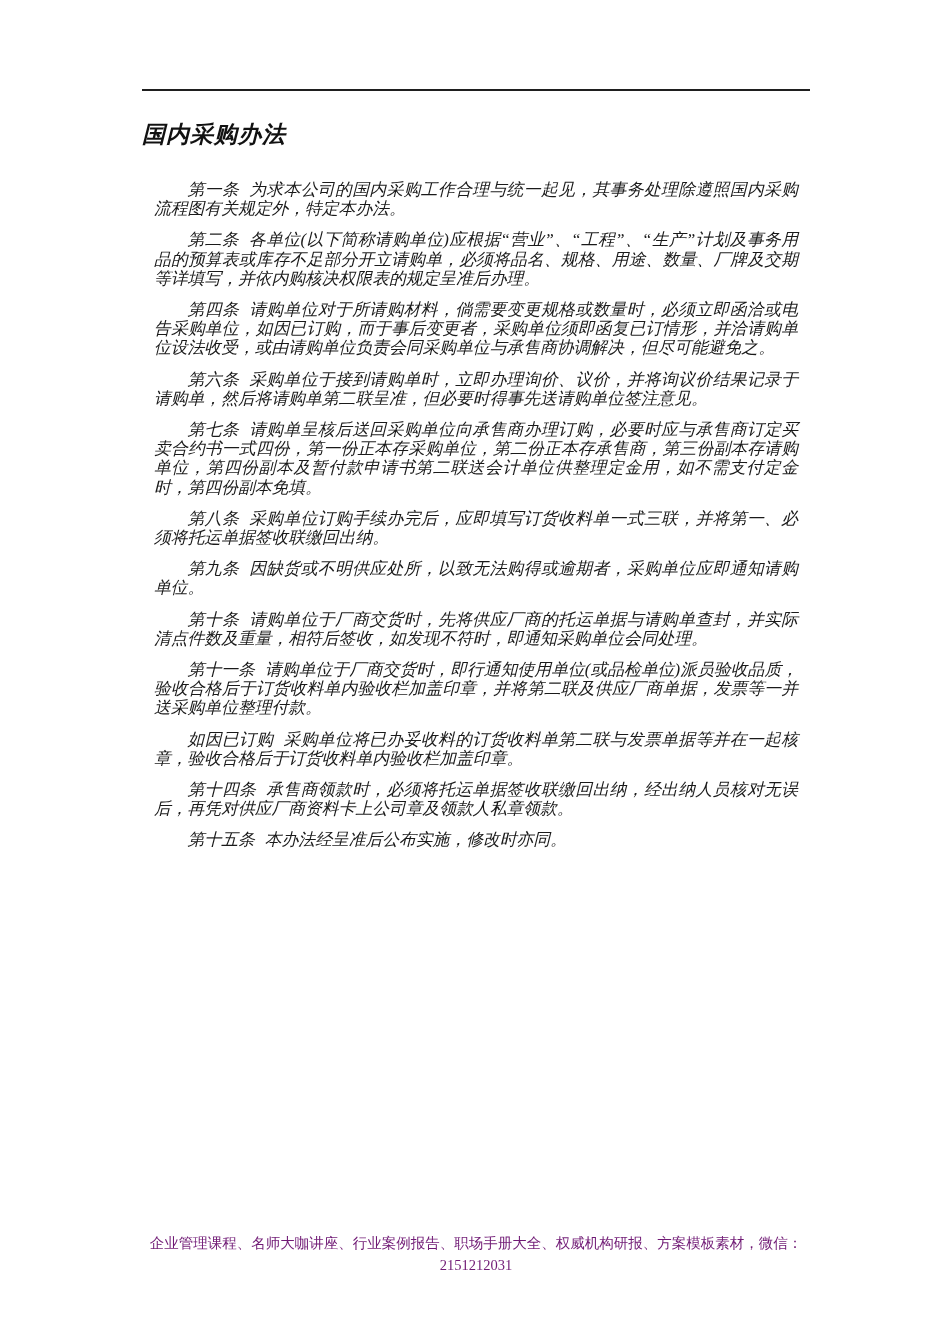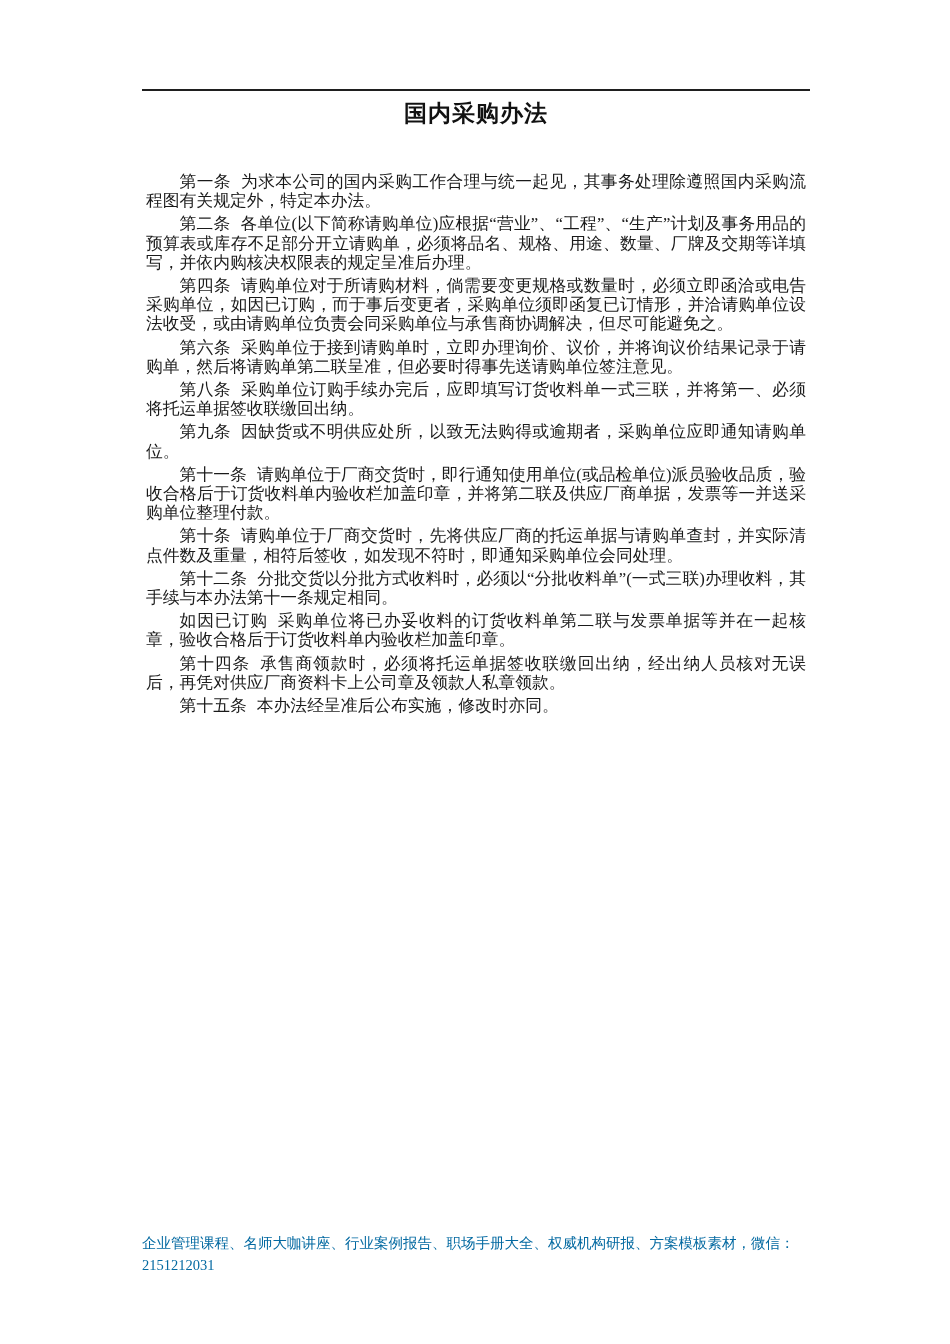--- a/index.html
+++ b/index.html
@@ -14,74 +14,75 @@
   }
   .sheet { position: absolute; inset: 0; background: #ffffff; }
   .header-rule {
     position: absolute;
     left: 142px; top: 89px;
     width: 668px; height: 2px;
     background: #1f1f1f;
   }
   .doc-title {
     position: absolute;
-    left: 142px; top: 99px;
+    left: 142px; top: 120px;
     width: 668px;
-    text-align: center;
     font-family: "Liberation Sans", "DejaVu Sans", sans-serif;
     font-weight: 700;
     font-size: 23px;
     line-height: 28px;
     letter-spacing: 1px;
     color: #111111;
+    font-style: italic;
   }
   .doc-body {
     position: absolute;
     left: 142px; top: 168px;
     width: 668px;
     font-size: 16.8px;
     line-height: 19.2px;
     text-align: justify;
     color: #1a1a1a;
   }
   .doc-body p {
-    margin: 4px;
+    margin: 12px;
     padding: 0;
     text-indent: 2em;
+    font-style: italic;
   }
   .art-label { margin-right: 0.6em; }
   .doc-footer {
     position: absolute;
     left: 142px; top: 1233px;
     width: 668px;
-    text-align: left;
+    text-align: center;
     font-size: 14.5px;
     line-height: 21.5px;
-    color: #0369a1;
+    color: #701a75;
   }
 </style>
 </head>
 <body>
 
 <div class="sheet">
 
   <div class="header-rule"></div>
 
   <div class="doc-title">国内采购办法</div>
 
   <div class="doc-body">
     <p><span class="art-label">第一条</span><span>为求本公司的国内采购工作合理与统一起见，其事务处理除遵照国内采购流程图有关规定外，特定本办法。</span></p>
     <p><span class="art-label">第二条</span><span>各单位(以下简称请购单位)应根据“营业”、“工程”、“生产”计划及事务用品的预算表或库存不足部分开立请购单，必须将品名、规格、用途、数量、厂牌及交期等详填写，并依内购核决权限表的规定呈准后办理。</span></p>
     <p><span class="art-label">第四条</span><span>请购单位对于所请购材料，倘需要变更规格或数量时，必须立即函洽或电告采购单位，如因已订购，而于事后变更者，采购单位须即函复已订情形，并洽请购单位设法收受，或由请购单位负责会同采购单位与承售商协调解决，但尽可能避免之。</span></p>
     <p><span class="art-label">第六条</span><span>采购单位于接到请购单时，立即办理询价、议价，并将询议价结果记录于请购单，然后将请购单第二联呈准，但必要时得事先送请购单位签注意见。</span></p>
+    <p><span class="art-label">第七条</span><span>请购单呈核后送回采购单位向承售商办理订购，必要时应与承售商订定买卖合约书一式四份，第一份正本存采购单位，第二份正本存承售商，第三份副本存请购单位，第四份副本及暂付款申请书第二联送会计单位供整理定金用，如不需支付定金时，第四份副本免填。</span></p>
     <p><span class="art-label">第八条</span><span>采购单位订购手续办完后，应即填写订货收料单一式三联，并将第一、必须将托运单据签收联缴回出纳。</span></p>
     <p><span class="art-label">第九条</span><span>因缺货或不明供应处所，以致无法购得或逾期者，采购单位应即通知请购单位。</span></p>
+    <p><span class="art-label">第十条</span><span>请购单位于厂商交货时，先将供应厂商的托运单据与请购单查封，并实际清点件数及重量，相符后签收，如发现不符时，即通知采购单位会同处理。</span></p>
     <p><span class="art-label">第十一条</span><span>请购单位于厂商交货时，即行通知使用单位(或品检单位)派员验收品质，验收合格后于订货收料单内验收栏加盖印章，并将第二联及供应厂商单据，发票等一并送采购单位整理付款。</span></p>
-    <p><span class="art-label">第十条</span><span>请购单位于厂商交货时，先将供应厂商的托运单据与请购单查封，并实际清点件数及重量，相符后签收，如发现不符时，即通知采购单位会同处理。</span></p>
-    <p><span class="art-label">第十二条</span><span>分批交货以分批方式收料时，必须以“分批收料单”(一式三联)办理收料，其手续与本办法第十一条规定相同。</span></p>
     <p><span class="art-label">如因已订购</span><span>采购单位将已办妥收料的订货收料单第二联与发票单据等并在一起核章，验收合格后于订货收料单内验收栏加盖印章。</span></p>
     <p><span class="art-label">第十四条</span><span>承售商领款时，必须将托运单据签收联缴回出纳，经出纳人员核对无误后，再凭对供应厂商资料卡上公司章及领款人私章领款。</span></p>
     <p><span class="art-label">第十五条</span><span>本办法经呈准后公布实施，修改时亦同。</span></p>
   </div>
 
   <div class="doc-footer">
     <div>企业管理课程、名师大咖讲座、行业案例报告、职场手册大全、权威机构研报、方案模板素材，微信：</div>
     <div>2151212031</div>
   </div>
 

